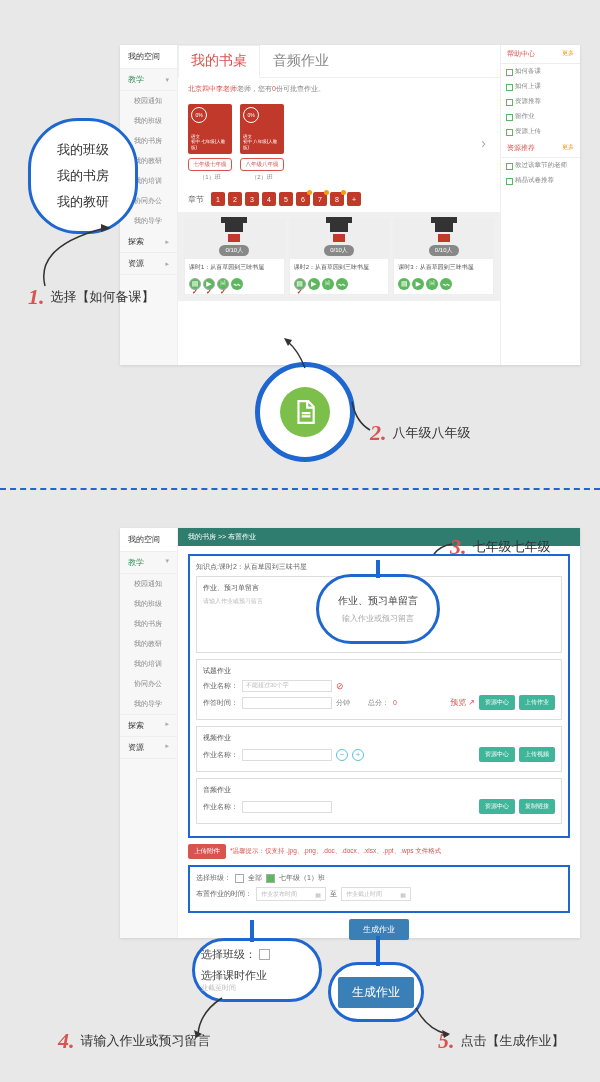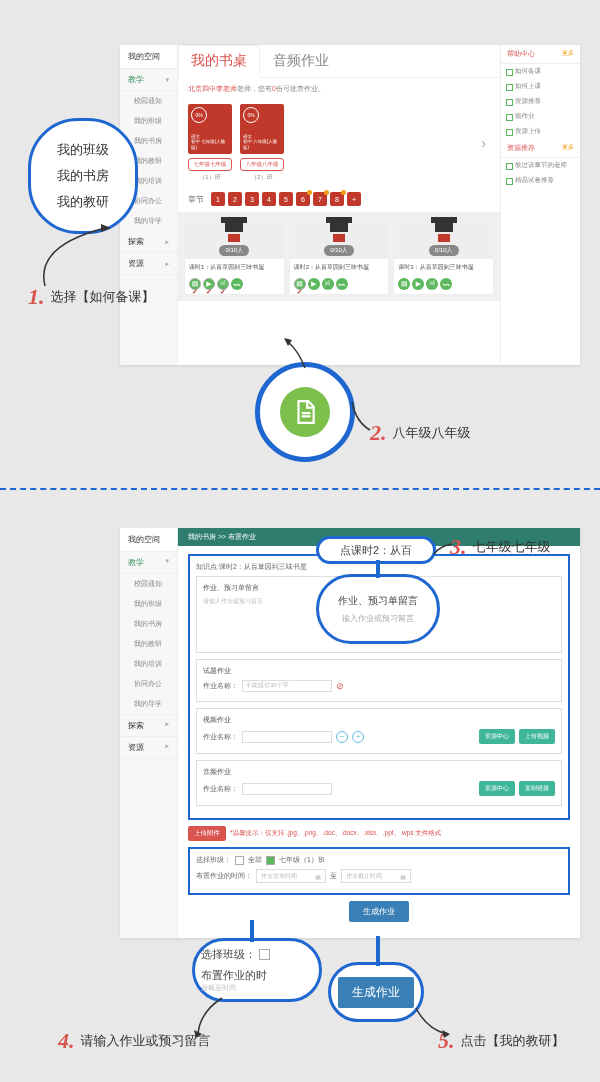--- a/index.html
+++ b/index.html
@@ -311,20 +311,36 @@
           <div class="ph">请输入作业或预习留言</div>
           <div style="height:40px"></div>
         </div>
         <div class="sub-box">
           <div class="sh">试题作业</div>
           <div class="row">
             <span>作业名称：</span>
             <span class="inp" style="color:#bbb">不能超过30个字</span>
             <span class="badge-err">⊘</span>
           </div>
+          <div class="row">
+            <span>作答时间：</span>
+            <span class="inp"></span>
+            <span class="mins">分钟</span>
+            <span style="width:10px"></span>
+            <span class="score">总分：</span>
+            <span class="scv">0</span>
+            <div class="act-btns">
+              <span class="pred">
+                  <span>预览</span>
+                  <span>↗</span>
+                </span>
+              <span class="act-btn">资源中心</span>
+              <span class="act-btn">上传作业</span>
+            </div>
+          </div>
         </div>
         <div class="sub-box">
           <div class="sh">视频作业</div>
           <div class="row">
             <span>作业名称：</span>
             <span class="inp"></span>
             <span class="circ-btn">−</span>
             <span class="circ-btn">+</span>
             <div class="act-btns">
               <span class="act-btn">资源中心</span>
@@ -366,23 +382,20 @@
           <span class="time-inp">
               <span>作业截止时间</span>
               <span>▦</span>
             </span>
         </div>
       </div>
       <div style="text-align:center"><span class="gen-btn">生成作业</span></div>
     </div>
   </div>
 
-  <div class="callout2" style="left:316px; top:536px; width:120px; height:28px; font-size:11px;">
-      <span>点课时2：从百</span>
-    </div>
   <div class="callout2" style="left:316px; top:574px; width:124px; height:70px; flex-direction:column; padding:8px;">
     <div style="font-size:10px;font-weight:500">作业、预习单留言</div>
     <div style="font-size:8px;color:#aaa;margin-top:5px">输入作业或预习留言</div>
   </div>
   <svg class="arrow-svg" style="left:374px; top:556px; width:30px; height:26px;">
       <path d="M4 4 L4 22" stroke="#1e66d0" stroke-width="4" fill="none"></path>
     </svg>
   <div class="step" style="left:450px; top:534px;">
       <span class="n">3.</span>
       <span>七年级七年级</span>
@@ -390,21 +403,21 @@
   <svg class="arrow-svg" style="left:430px; top:540px; width:30px; height:20px;">
     <path d="M22 4 Q 10 6 4 14" stroke="#333" stroke-width="1.5" fill="none"></path>
   </svg>
 
   <div class="callout2" style="left:192px; top:938px; width:130px; height:64px; flex-direction:column; padding:6px; align-items:flex-start;">
     <div style="display:flex;align-items:center;gap:3px;font-size:11px">
         <span>选择班级：</span>
         <span class="chk" style="width:11px;height:11px"></span>
       </div>
     <div style="display:flex;align-items:center;gap:3px;font-size:11px;margin-top:6px">
-        <span>布置作业的时</span>
+        <span>选择课时作业</span>
       </div>
     <div style="font-size:7px;color:#bbb;margin-left:0">业截至时间</div>
   </div>
   <svg class="arrow-svg" style="left:244px; top:918px; width:20px; height:26px;">
       <path d="M8 2 L8 24" stroke="#1e66d0" stroke-width="4" fill="none"></path>
     </svg>
 
   <div class="callout2" style="left:328px; top:962px; width:96px; height:60px;">
     <div style="background:#3a7fb5;color:#fff;font-size:12px;padding:7px 14px;border-radius:2px;">生成作业</div>
   </div>
@@ -416,20 +429,20 @@
       <span class="n">4.</span>
       <span>请输入作业或预习留言</span>
     </div>
   <svg class="arrow-svg" style="left:196px; top:994px; width:40px; height:44px;">
     <path d="M2 40 Q 4 18 26 4" stroke="#333" stroke-width="1.5" fill="none"></path>
     <polygon points="0,44 -2,36 6,40" fill="#333"></polygon>
   </svg>
 
   <div class="step" style="left:438px; top:1028px;">
       <span class="n">5.</span>
-      <span>点击【我的教研】</span>
+      <span>点击【生成作业】</span>
     </div>
   <svg class="arrow-svg" style="left:414px; top:1006px; width:40px; height:34px;">
     <path d="M2 2 Q 12 22 32 28" stroke="#333" stroke-width="1.5" fill="none"></path>
     <polygon points="36,28 28,24 30,32" fill="#333"></polygon>
   </svg>
 
 </div>
 
 </body></html>

